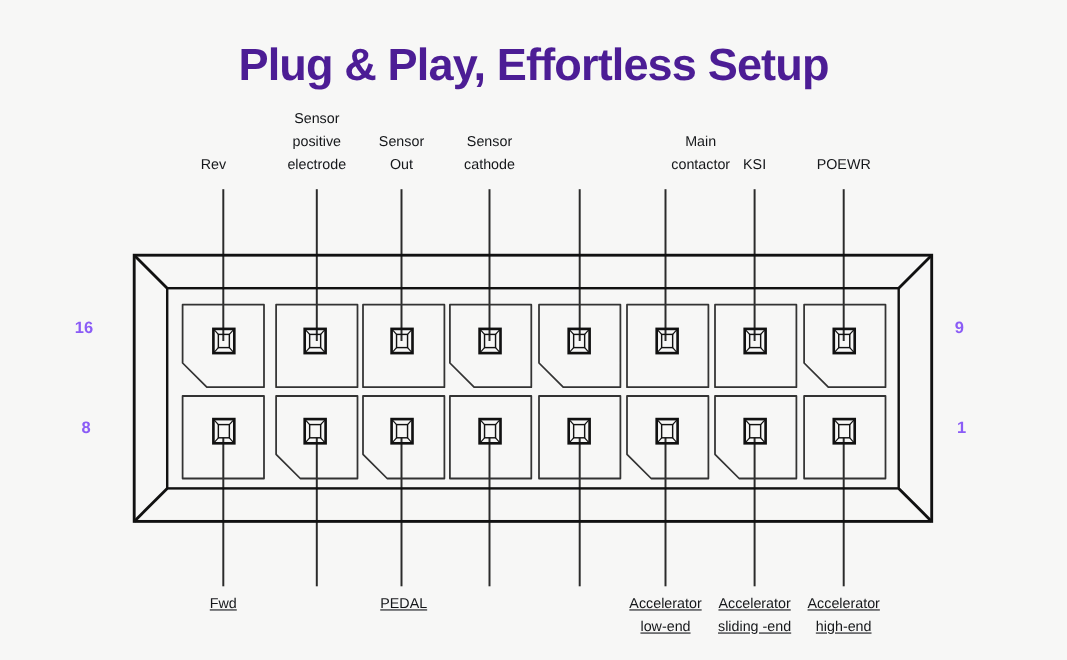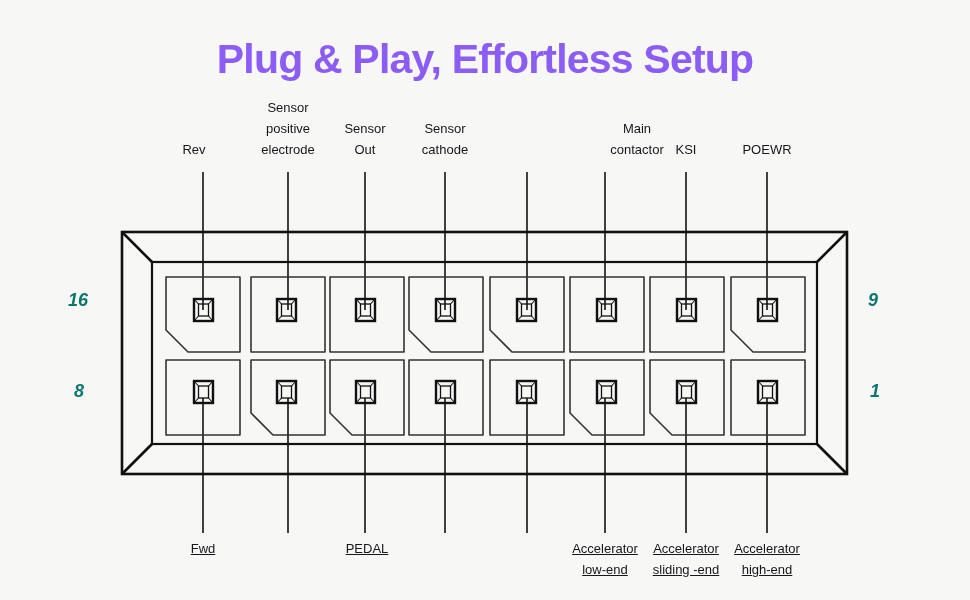--- a/index.html
+++ b/index.html
@@ -21,21 +21,21 @@
   #title {
     position: absolute;
     left: 0;
     top: 36px;
     width: 970px;
     text-align: center;
     font-family: "Liberation Sans", sans-serif;
     font-size: 41px;
     font-weight: bold;
     letter-spacing: -0.8px;
-    color: #8b5cf6;
+    color: #4c1d95;
     white-space: nowrap;
   }
   .diagram-svg {
     position: absolute;
     left: 0;
     top: 0;
   }
   .lbl {
     position: absolute;
     font-family: "Liberation Sans", sans-serif;
@@ -48,24 +48,23 @@
   .lbl.top {
     transform: translateX(-50%);
   }
   .lbl.bottom {
     transform: translateX(-50%);
     text-decoration: underline;
   }
   .sidenum {
     position: absolute;
     font-family: "Liberation Sans", sans-serif;
-    font-size: 18px;
+    font-size: 15px;
     font-weight: bold;
-    color: #0f766e;
-    font-style: italic;
+    color: #8b5cf6;
   }
 </style>
 </head>
 <body>
 
 <div id="root">
 
   <div id="title">Plug &amp; Play, Effortless Setup</div>
 
   <svg class="diagram-svg" width="970" height="600" viewBox="0 0 970 600">

